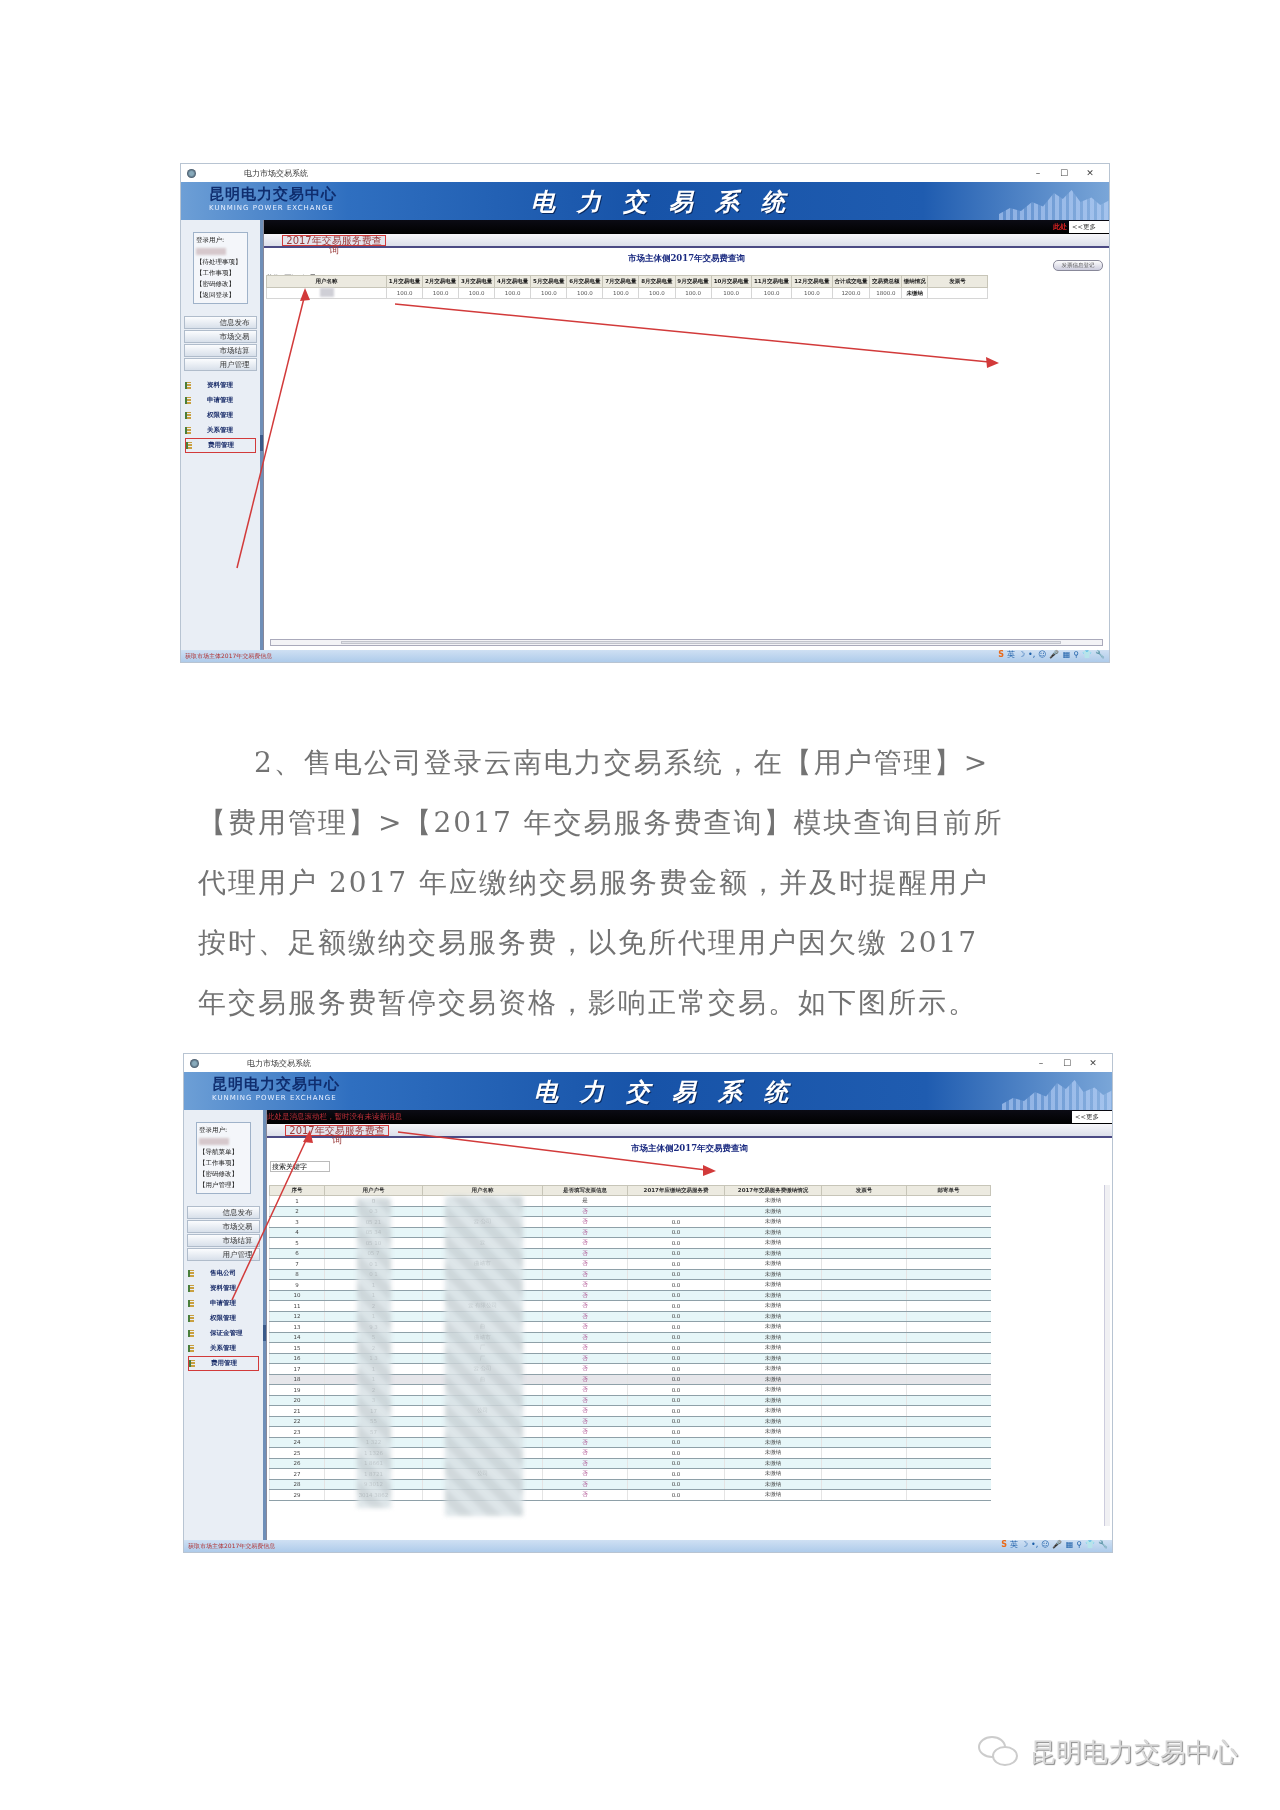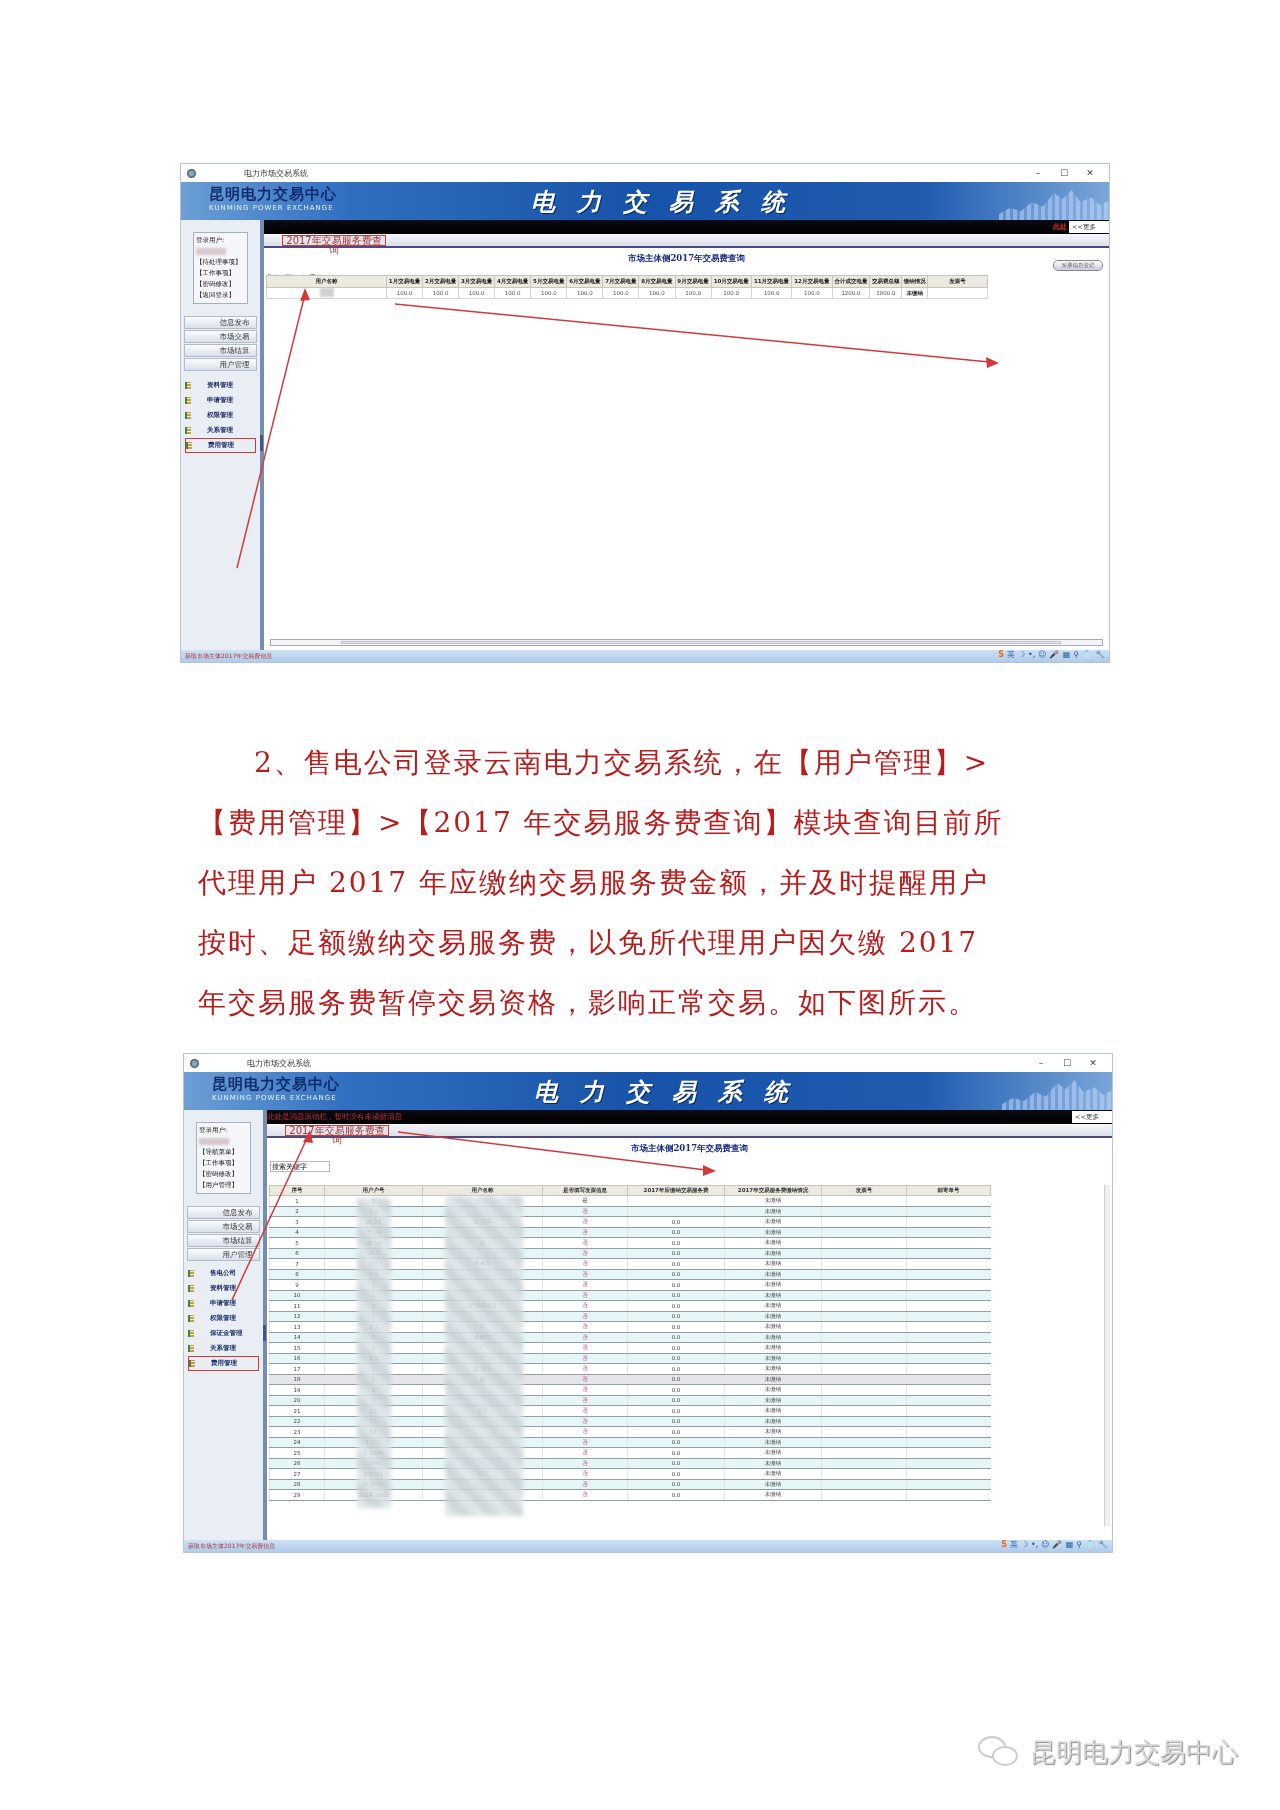--- a/index.html
+++ b/index.html
@@ -59,21 +59,21 @@
   .t2 th { background: #eceae0; border: 1px solid #c7c5b8; height: 10px; font-weight: bold; color: #333; white-space: nowrap; }
   .t2 td { border-bottom: 1px solid #8ea0a8; border-left: 1px solid #e4e4e4; height: 10.5px; text-align: center; color: #444; }
   .t2 tr:nth-child(even) td { background: #e6f6f8; }
   .t2 tr.sel td { background: #e6e6ea; }
   .t2 .fou { color: #a0337e; }
   .mosaic { position: absolute; background: repeating-linear-gradient(45deg,#d9e2e6 0 10px,#c9d2d6 10px 20px); opacity: .85; filter: blur(2px); }
   .vscroll { position: absolute; right: 2px; top: 75px; width: 6px; bottom: 14px; background: #f0f0f3; border-left: 1px solid #ccd; }
 
   .arrow { position: absolute; pointer-events: none; }
 
-  .para { position: absolute; left: 198px; top: 733px; width: 900px; font-family: "DejaVu Serif", serif; font-size: 28px; line-height: 60px; color: #b91c1c; letter-spacing: 2px; }
+  .para { position: absolute; left: 198px; top: 733px; width: 900px; font-family: "DejaVu Serif", serif; font-size: 28px; line-height: 60px; color: #737373; letter-spacing: 2px; }
   .para p { text-indent: 2em; }
 
   .footer { position: absolute; right: 42px; top: 1735px; display: flex; align-items: center; gap: 8px; font-size: 26px; color: #d8d8d8; text-shadow: 1px 1px 1px #888; }
   .wechat-icon { width: 44px; height: 34px; position: relative; }
   .wechat-icon .b1 { position: absolute; left: 0; top: 0; width: 28px; height: 22px; border: 2px solid #ccc; border-radius: 50%; }
   .wechat-icon .b2 { position: absolute; left: 14px; top: 10px; width: 26px; height: 20px; border: 2px solid #ccc; border-radius: 50%; background: #fff; }
 </style>
 </head>
 <body>
 

